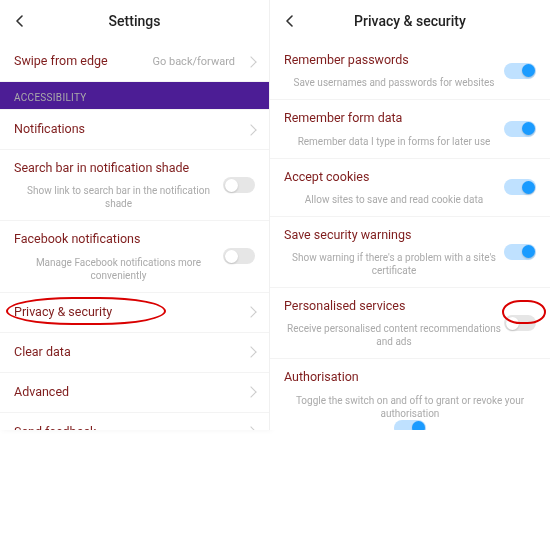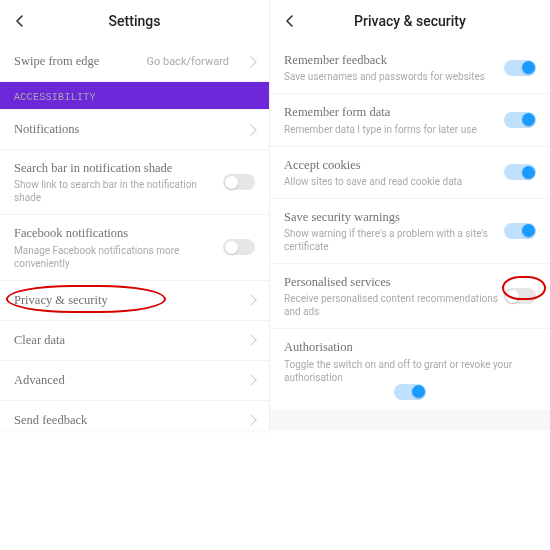--- a/index.html
+++ b/index.html
@@ -61,53 +61,52 @@
       justify-content: space-between;
       min-height: 40px;
       position: relative;
     }
     .row .labels {
       flex: 1;
       min-width: 0;
     }
     .row .main {
       font-size: 12.5px;
-      color: #737373;
+      color: #7f1d1d;
       line-height: 1.3;
-      font-family: Liberation Serif, serif;
     }
     .row .sub {
       font-size: 10px;
       color: #aaa;
       line-height: 1.3;
-      margin-top: 2px;
+      margin-top: 8px;
+      text-align: center;
     }
     .row .right {
       display: flex;
       align-items: center;
-      gap: 18px;
+      gap: 12px;
     }
     .row .value {
       font-size: 11px;
       color: #aaa;
     }
     .chev {
       width: 8px; height: 8px;
       border-right: 1.5px solid #ccc;
       border-bottom: 1.5px solid #ccc;
       transform: rotate(-45deg);
     }
     .section-header {
       padding: 10px 14px 6px;
       font-size: 10px;
       color: #aaa;
       letter-spacing: 0.3px;
       border-bottom: 1px solid #f3f3f3;
-      background: #6d28d9;
-      font-family: Liberation Mono, monospace;
+      background: #4c1d95;
     }
     .toggle {
       width: 32px; height: 16px;
       border-radius: 10px;
       background: #e6e6e6;
       position: relative;
       flex-shrink: 0;
     }
     .toggle::after {
       content: "";
@@ -250,21 +249,21 @@
       <svg width="12" height="12" viewBox="0 0 12 12">
         <path d="M8 1 L3 6 L8 11" stroke="#333" stroke-width="1.6" fill="none" stroke-linecap="round" stroke-linejoin="round"></path>
       </svg>
     </div>
     <div class="title">Privacy &amp; security</div>
   </div>
   <div class="content">
 
     <div class="row">
       <div class="labels">
-        <div class="main">Remember feedback</div>
+        <div class="main">Remember passwords</div>
         <div class="sub">Save usernames and passwords for websites</div>
       </div>
       <div class="right">
           <div class="toggle on"></div>
         </div>
     </div>
 
     <div class="row">
       <div class="labels">
         <div class="main">Remember form data</div>

